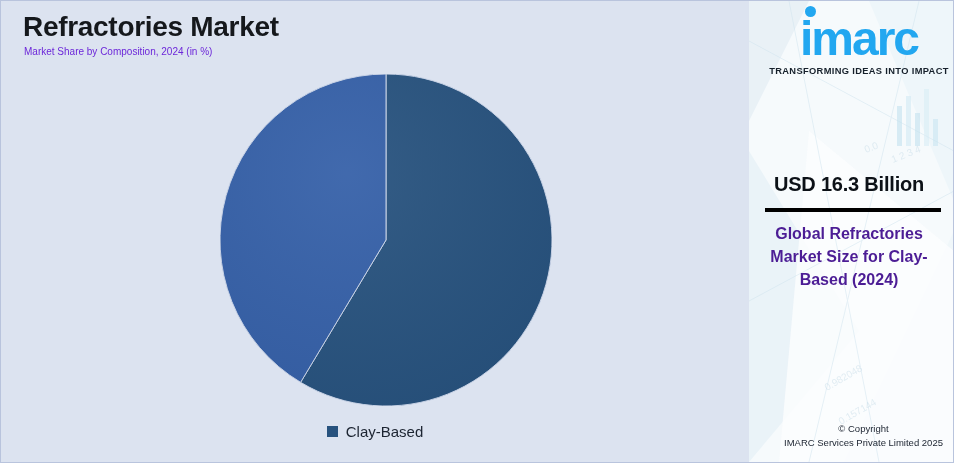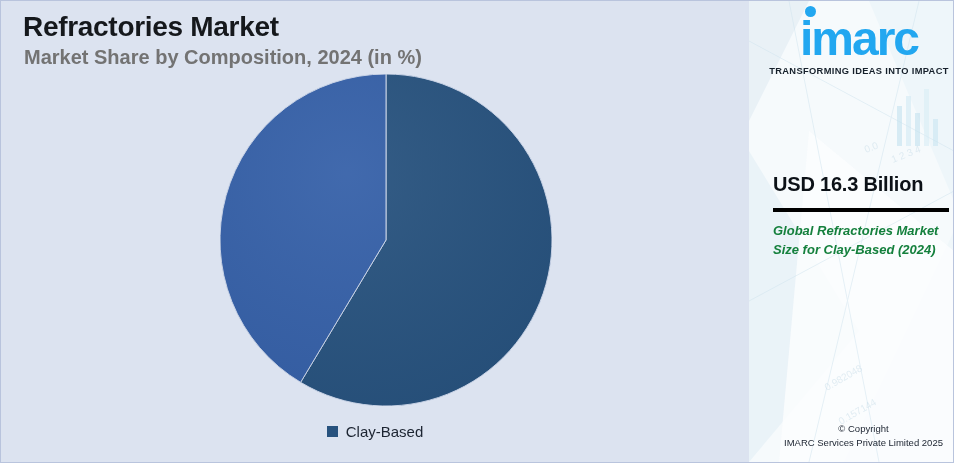--- a/index.html
+++ b/index.html
@@ -27,23 +27,23 @@
     position:absolute;
     left:22px; top:10px;
     font-size:28px;
     font-weight:bold;
     letter-spacing:-0.3px;
     color:#15181c;
   }
   #chart-subtitle {
     position:absolute;
     left:23px; top:45px;
-    font-size:20px;
-    font-weight:700;
-    color:#737373;
+    font-size:10px;
+    font-weight:400;
+    color:#6d28d9;
   }
 
   
   #pie-wrap {
     position:absolute;
     left:219px; top:73px;
     width:332px; height:332px;
   }
   #pie-svg { display:block; width:332px; height:332px; }
 
@@ -114,43 +114,43 @@
   #logo-tagline {
     margin-top:3px;
     font-size:9.3px;
     font-weight:bold;
     letter-spacing:0.35px;
     color:#16202b;
   }
 
   #stat-block {
     position:absolute;
-    left:16px; top:172px;
+    left:8px; top:172px;
     width:184px;
+    text-align:center;
     z-index:2;
     padding:0 8px;
   }
   #stat-value {
     font-size:20px;
     font-weight:bold;
     color:#0c1117;
     letter-spacing:-0.2px;
   }
   #stat-rule {
     width:176px;
     height:4px;
     background:#000000;
     margin:12px auto 10px auto;
   }
   #stat-caption {
-    font-size:13px;
+    font-size:16px;
     font-weight:bold;
     line-height:1.45;
-    color:#15803d;
-    font-style:italic;
+    color:#4c1d95;
   }
 
   #copyright-block {
     position:absolute;
     left:12px; bottom:12px;
     width:205px;
     text-align:center;
     z-index:2;
     font-size:9.5px;
     line-height:1.45;

